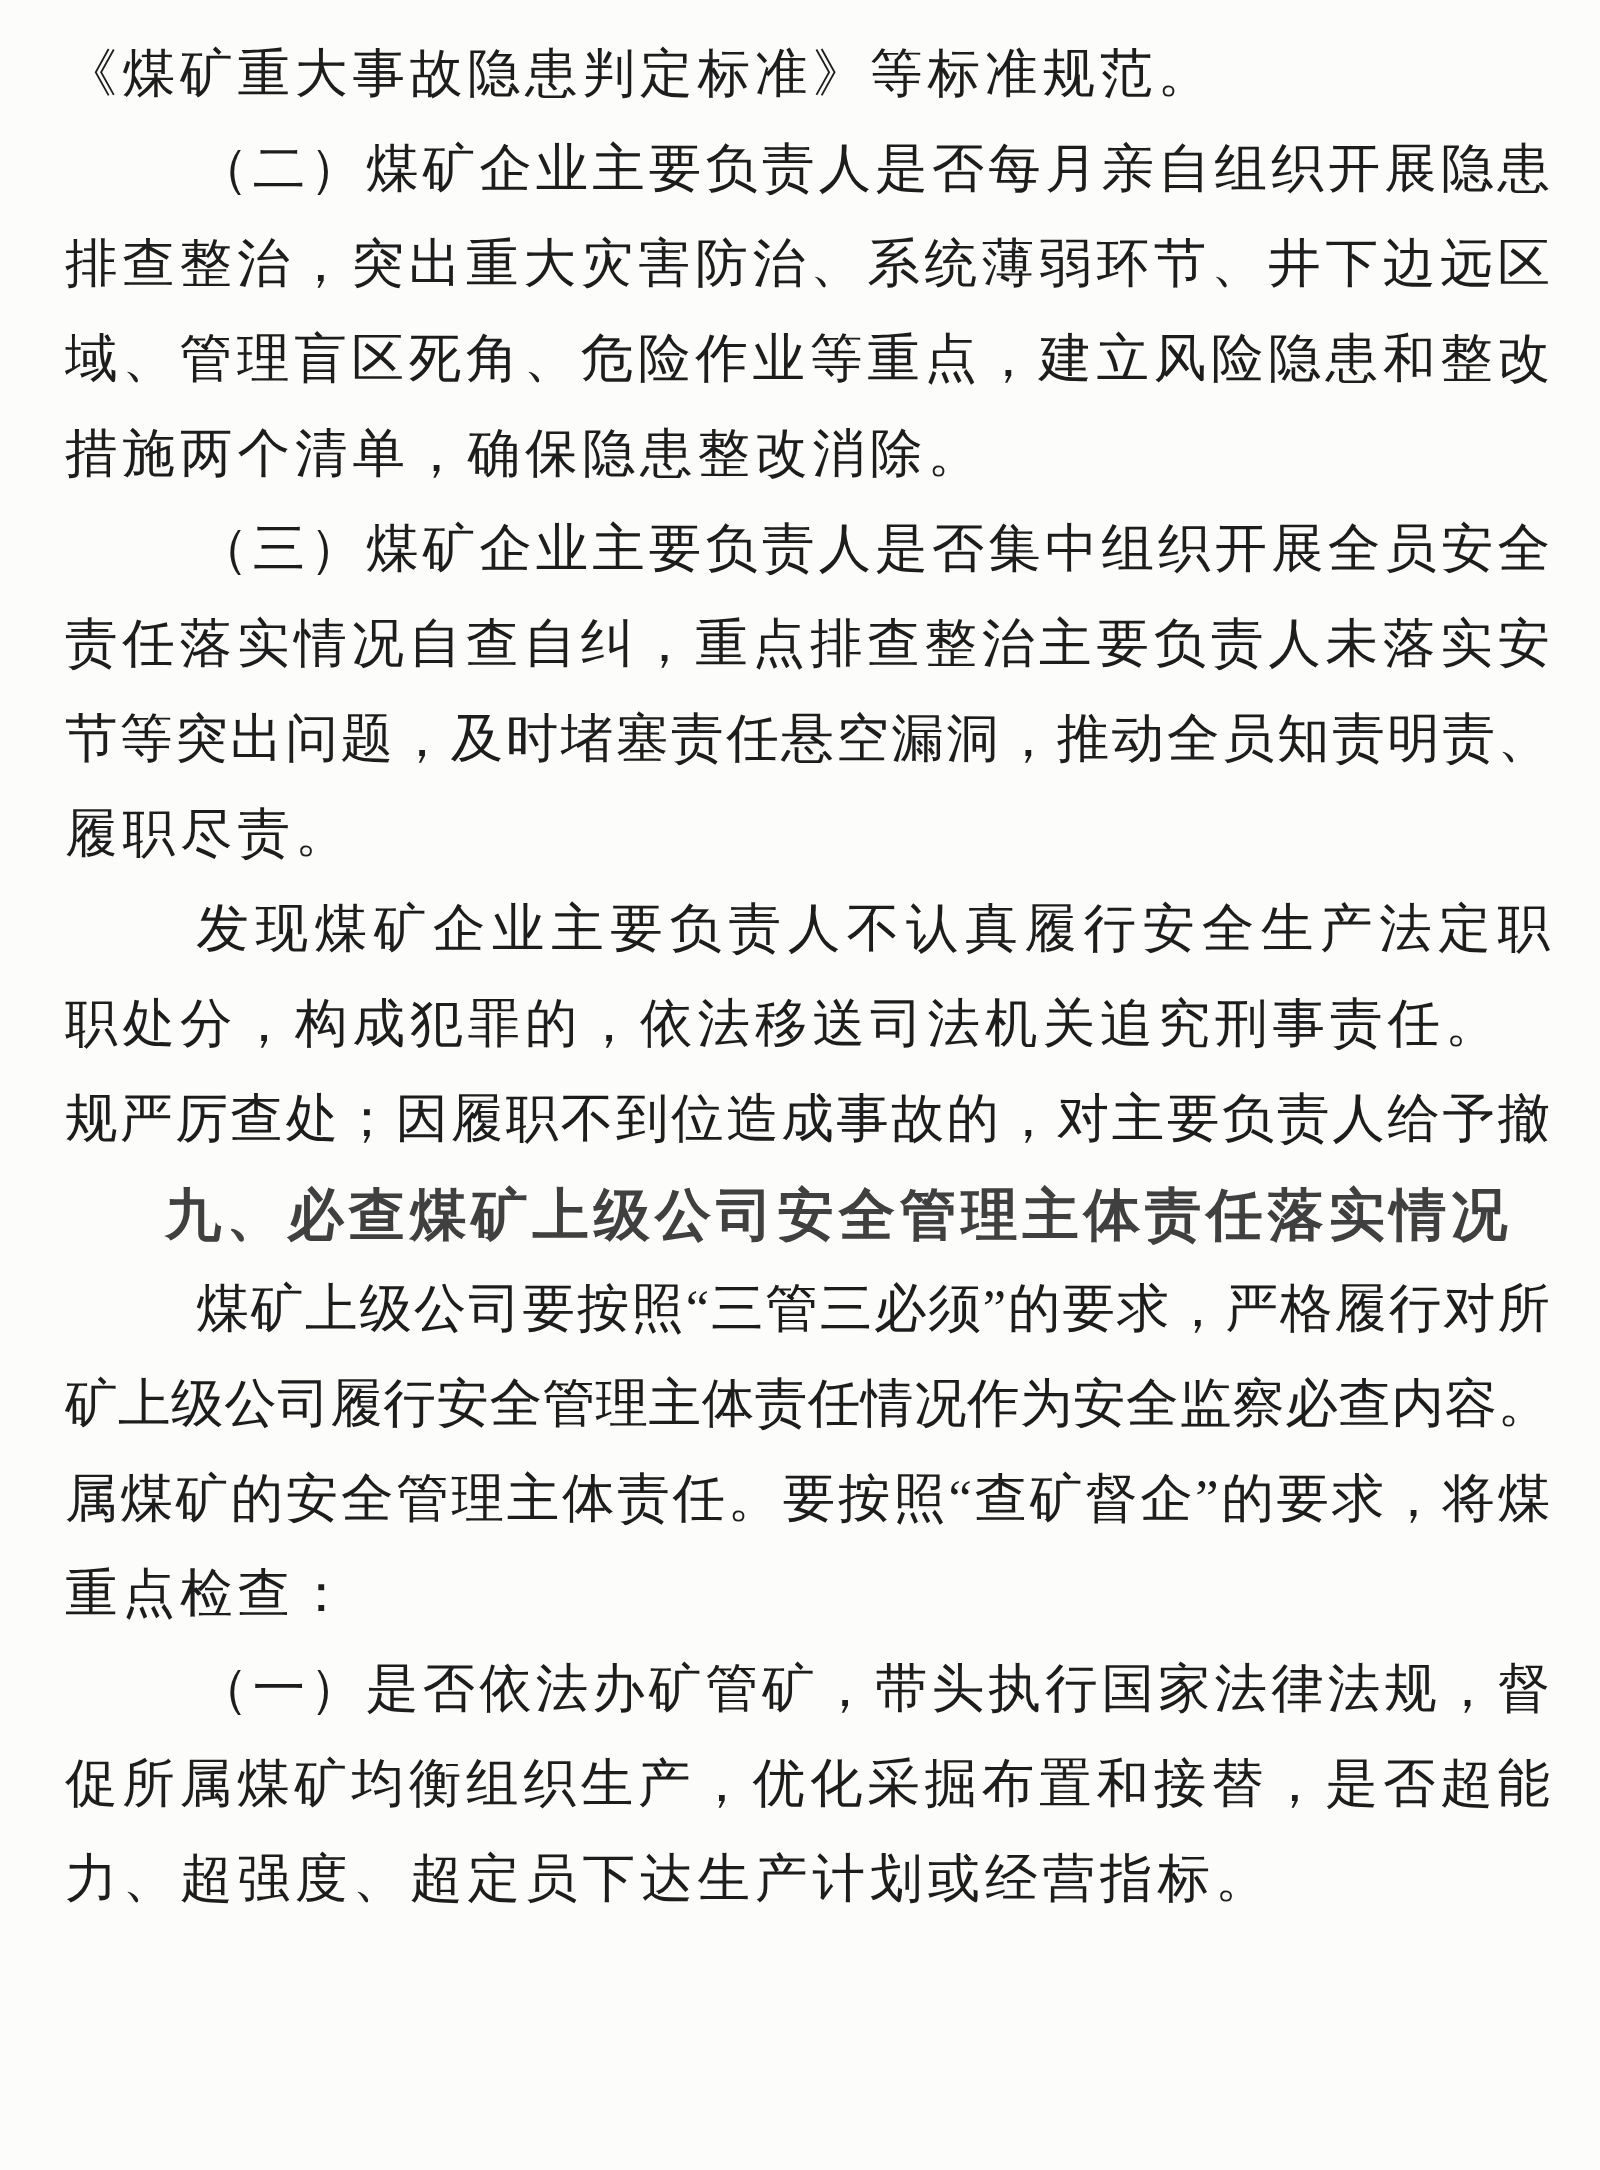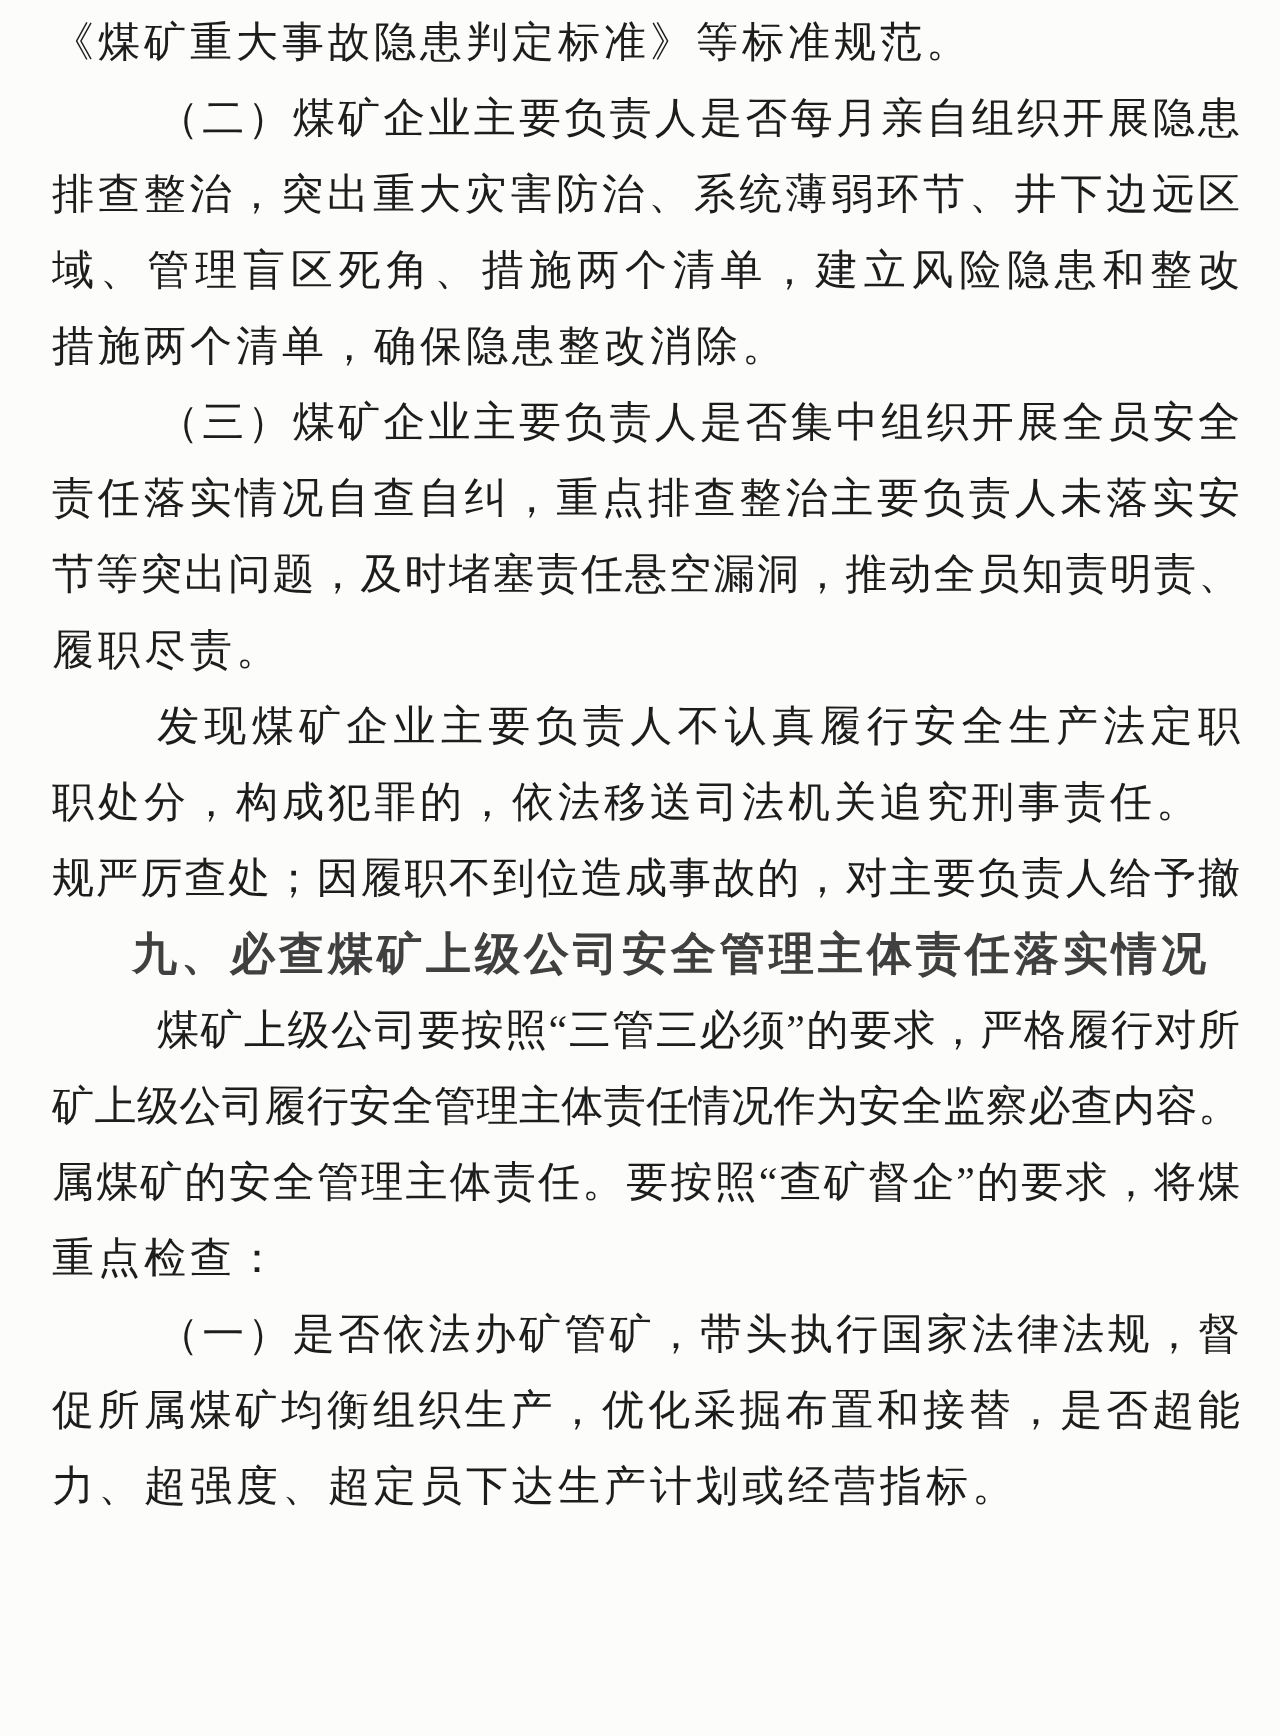--- a/index.html
+++ b/index.html
@@ -7,21 +7,21 @@
     padding: 0;
     background: #e8e8e8;
   }
   .page {
     position: relative;
     width: 1280px;
     height: 1736px;
     margin: 0 auto;
     background: #fcfcfb;
     box-sizing: border-box;
-    padding: 4px 40px 0 52px;
+    padding: 22px 40px 0 52px;
     overflow: hidden;
     font-family: "Liberation Serif", "DejaVu Serif", serif;
   }
   .line {
     height: 76px;
     line-height: 76px;
     font-size: 42px;
     color: #1d1d1d;
     letter-spacing: 4px;
     overflow: hidden;
@@ -46,21 +46,21 @@
     color: #404040;
   }
 </style>
 </head>
 <body>
 
 <div class="page">
   <div class="line">《煤矿重大事故隐患判定标准》等标准规范。</div>
   <div class="line indent justify">（二）煤矿企业主要负责人是否每月亲自组织开展隐患</div>
   <div class="line justify">排查整治，突出重大灾害防治、系统薄弱环节、井下边远区</div>
-  <div class="line justify">域、管理盲区死角、措施两个清单，建立风险隐患和整改</div>
+  <div class="line justify">域、管理盲区死角、危险作业等重点，建立风险隐患和整改</div>
   <div class="line">措施两个清单，确保隐患整改消除。</div>
   <div class="line indent justify">（三）煤矿企业主要负责人是否集中组织开展全员安全</div>
   <div class="line justify">责任落实情况自查自纠，重点排查整治主要负责人未落实安</div>
   <div class="line justify">节等突出问题，及时堵塞责任悬空漏洞，推动全员知责明责、</div>
   <div class="line">履职尽责。</div>
   <div class="line indent justify">发现煤矿企业主要负责人不认真履行安全生产法定职</div>
   <div class="line">职处分，构成犯罪的，依法移送司法机关追究刑事责任。</div>
   <div class="line justify">规严厉查处；因履职不到位造成事故的，对主要负责人给予撤</div>
   <div class="line heading">九、必查煤矿上级公司安全管理主体责任落实情况</div>
   <div class="line indent justify">煤矿上级公司要按照“三管三必须”的要求，严格履行对所</div>

